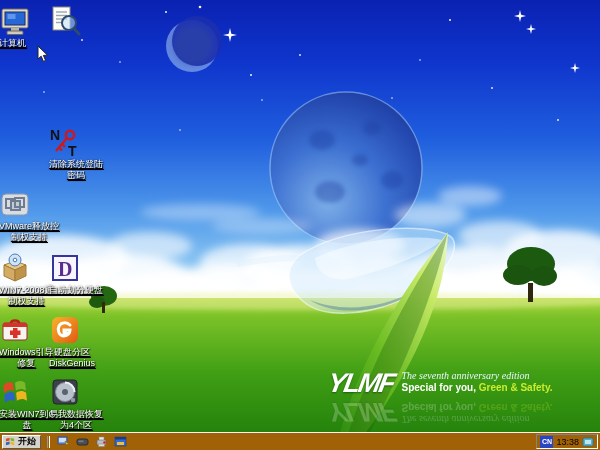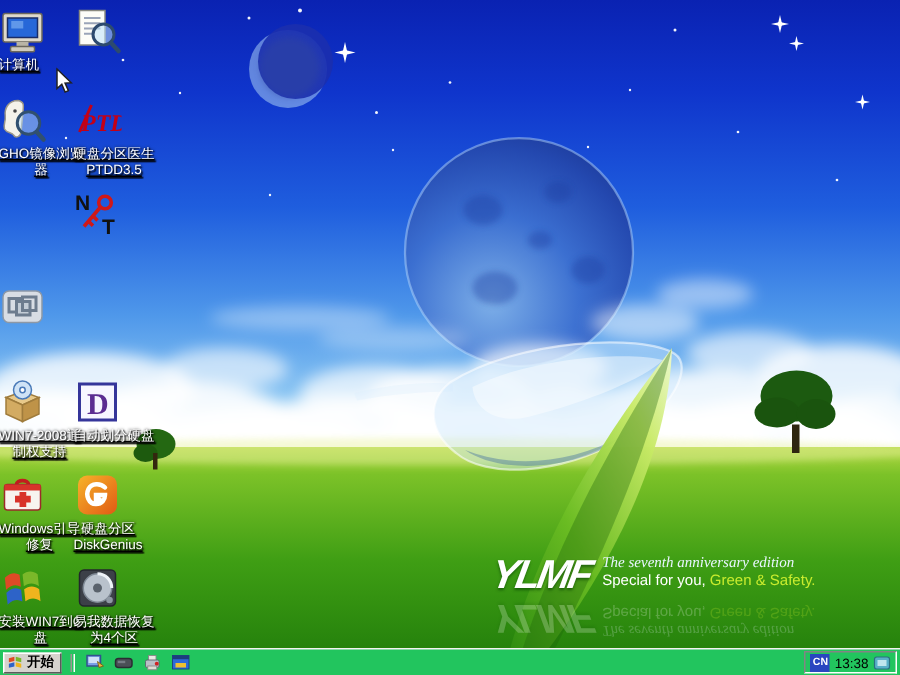--- a/index.html
+++ b/index.html
@@ -5,34 +5,34 @@
   html,body{margin:0;padding:0;background:#333;}
   *{box-sizing:border-box;}
   .screen{position:relative;width:600px;height:450px;overflow:hidden;
     font-family:"Liberation Sans",sans-serif;cursor:default;}
   .wall{position:absolute;left:0;top:0;z-index:1;}
   
   .logo{position:absolute;left:328px;top:370px;z-index:2;display:flex;align-items:flex-start;gap:8px;}
   .brand{font-size:27px;font-weight:bold;font-style:italic;color:#fff;letter-spacing:-2px;
     transform:skewX(-10deg);text-shadow:0 1px 2px rgba(0,60,0,.6);line-height:26px;}
   .tag1{font-family:"Liberation Serif",serif;font-style:italic;font-size:10px;color:#e9f6ff;white-space:nowrap;}
-  .tag2{font-size:10px;font-weight:normal;color:#fff;white-space:nowrap;margin-top:1px;}
+  .tag2{font-size:10px;font-weight:bold;color:#fff;white-space:nowrap;margin-top:1px;}
   .tag2 .hl{color:#c9ec2e;}
   .logo-reflect{position:absolute;left:328px;top:399px;z-index:2;transform:scaleY(-1);opacity:.22;
     filter:blur(.4px);display:flex;align-items:flex-start;gap:8px;}
   
   .dicon{position:absolute;width:64px;display:flex;flex-direction:column;align-items:flex-start;z-index:3;text-decoration:underline;}
   .dicon .art{width:32px;height:32px;display:block;}
   .dicon .art svg{width:32px;height:32px;display:block;}
   .dicon .lbl{margin-top:1px;font-size:9px;line-height:11px;color:#fff;text-align:center;
     white-space:pre-line;text-shadow:1px 1px 1px #000,0 0 2px rgba(0,0,0,.85);}
   
   .cursor{position:absolute;left:37px;top:45px;z-index:6;}
   
-  .taskbar{position:absolute;left:0;bottom:0;width:600px;height:18px;background:#22c55e;
+  .taskbar{position:absolute;left:0;bottom:0;width:600px;height:18px;background:#a16207;
     border-top:1px solid #f4f3f1;z-index:5;display:flex;align-items:center;}
   .startbtn{display:flex;align-items:center;gap:2px;height:14px;margin-left:2px;padding:0 4px 0 2px;
     background:#d6d3ce;border:1px solid;border-color:#fff #5a5a5a #5a5a5a #fff;
     font-size:9px;font-weight:bold;color:#000;font-family:"Liberation Sans",sans-serif;}
   .startbtn svg{width:11px;height:11px;}
   .qlsep{width:3px;height:12px;margin:0 4px 0 6px;border-left:1px solid #9a9792;border-right:1px solid #fff;}
   .ql{width:15px;height:15px;margin:0 2px;display:flex;align-items:center;justify-content:center;}
   .ql svg{width:13px;height:13px;}
   .tray{position:absolute;right:2px;top:1px;height:15px;display:flex;align-items:center;gap:3px;
     padding:0 3px;border:1px solid;border-color:#848484 #fff #fff #848484;}
@@ -230,71 +230,53 @@
             <line x1="7" y1="10.5" x2="18" y2="10.5"></line>
             <line x1="7" y1="14" x2="18" y2="14"></line>
             <line x1="7" y1="17.5" x2="14" y2="17.5"></line>
           </g>
       <circle cx="20" cy="18" r="7" fill="#bee1fa" fill-opacity=".55" stroke="#2d4a6e" stroke-width="2"></circle>
       <line x1="25" y1="23.5" x2="30" y2="29" stroke="#2d4a6e" stroke-width="3" stroke-linecap="round"></line>
         </svg>
       </span>
   </div>
 
-  <div class="dicon" style="left:-1px;top:64px">
-    <span class="art">
-        <svg viewBox="0 0 32 32">
-      <path d="M13 3 C6 3 4 9 4.5 13 C5 17 3 19 4 22 C5.5 25 9 24 10 26 C11.5 28.5 15 27 15 24 L16 14 C16.5 7 18 4 13 3 Z" fill="#f4f2ea" stroke="#9a968a"></path>
-      <circle cx="11" cy="10" r="1.2" fill="#444"></circle>
-      <circle cx="20" cy="18" r="7.5" fill="#bee1fa" fill-opacity=".5" stroke="#31506f" stroke-width="2"></circle>
-      <line x1="25.5" y1="24" x2="30" y2="29" stroke="#31506f" stroke-width="3" stroke-linecap="round"></line>
-        </svg>
-      </span>
-    <span class="lbl">GHO镜像浏览
-器</span>
-  </div>
-
-  <div class="dicon" style="left:49px;top:64px">
-    <span class="art">
-        <svg viewBox="0 0 32 32">
-      <path d="M4 24 L12 6" stroke="#c40016" stroke-width="2"></path>
-      <text x="5" y="23" font-family="Liberation Serif,serif" font-size="16" font-weight="bold" font-style="italic" fill="#c40016">PTD</text>
-        </svg>
-      </span>
-    <span class="lbl">硬盘分区医生
-PTDD3.5</span>
-  </div>
+
 
 
   <div class="dicon" style="left:49px;top:126px">
     <span class="art">
         <svg viewBox="0 0 32 32">
       <text x="1" y="14" font-size="14" font-weight="bold" fill="#111" font-family="Liberation Sans,sans-serif">N</text>
       <text x="19" y="30" font-size="14" font-weight="bold" fill="#111" font-family="Liberation Sans,sans-serif">T</text>
       <g stroke="#d01818" stroke-width="2.4" fill="none">
         <circle cx="21" cy="9" r="4.2"></circle>
         <line x1="18" y1="12" x2="7" y2="25"></line>
         <line x1="10" y1="21.5" x2="13" y2="24.5"></line>
         <line x1="13" y1="18" x2="16" y2="21"></line>
           </g>
         </svg>
       </span>
+    <span class="lbl">清除系统登陆
+密码</span>
   </div>
 
   <div class="dicon" style="left:-1px;top:188px">
     <span class="art">
         <svg viewBox="0 0 32 32">
       <rect x="3" y="6" width="26" height="21" rx="4" fill="#d8dde4" stroke="#8d98a6"></rect>
       <g fill="none" stroke="#6d7c8e" stroke-width="2">
         <rect x="7" y="11" width="9" height="9"></rect>
         <rect x="12" y="13" width="9" height="9" fill="#c3ccd6"></rect>
         <rect x="16" y="10" width="9" height="9"></rect>
           </g>
         </svg>
       </span>
+    <span class="lbl">VMware释放控
+制权支持</span>
   </div>
 
 
   <div class="dicon" style="left:-1px;top:252px">
     <span class="art">
         <svg viewBox="0 0 32 32">
       <path d="M5 13 L16 9 L27 13 L16 18 Z" fill="#e8c98a" stroke="#a07c3c"></path>
       <path d="M5 13 L5 24 L16 29 L16 18 Z" fill="#d3ab62" stroke="#a07c3c"></path>
       <path d="M27 13 L27 24 L16 29 L16 18 Z" fill="#bf9348" stroke="#a07c3c"></path>
       <circle cx="16" cy="8" r="6" fill="#cfe3f6" stroke="#4a7ab8"></circle>

